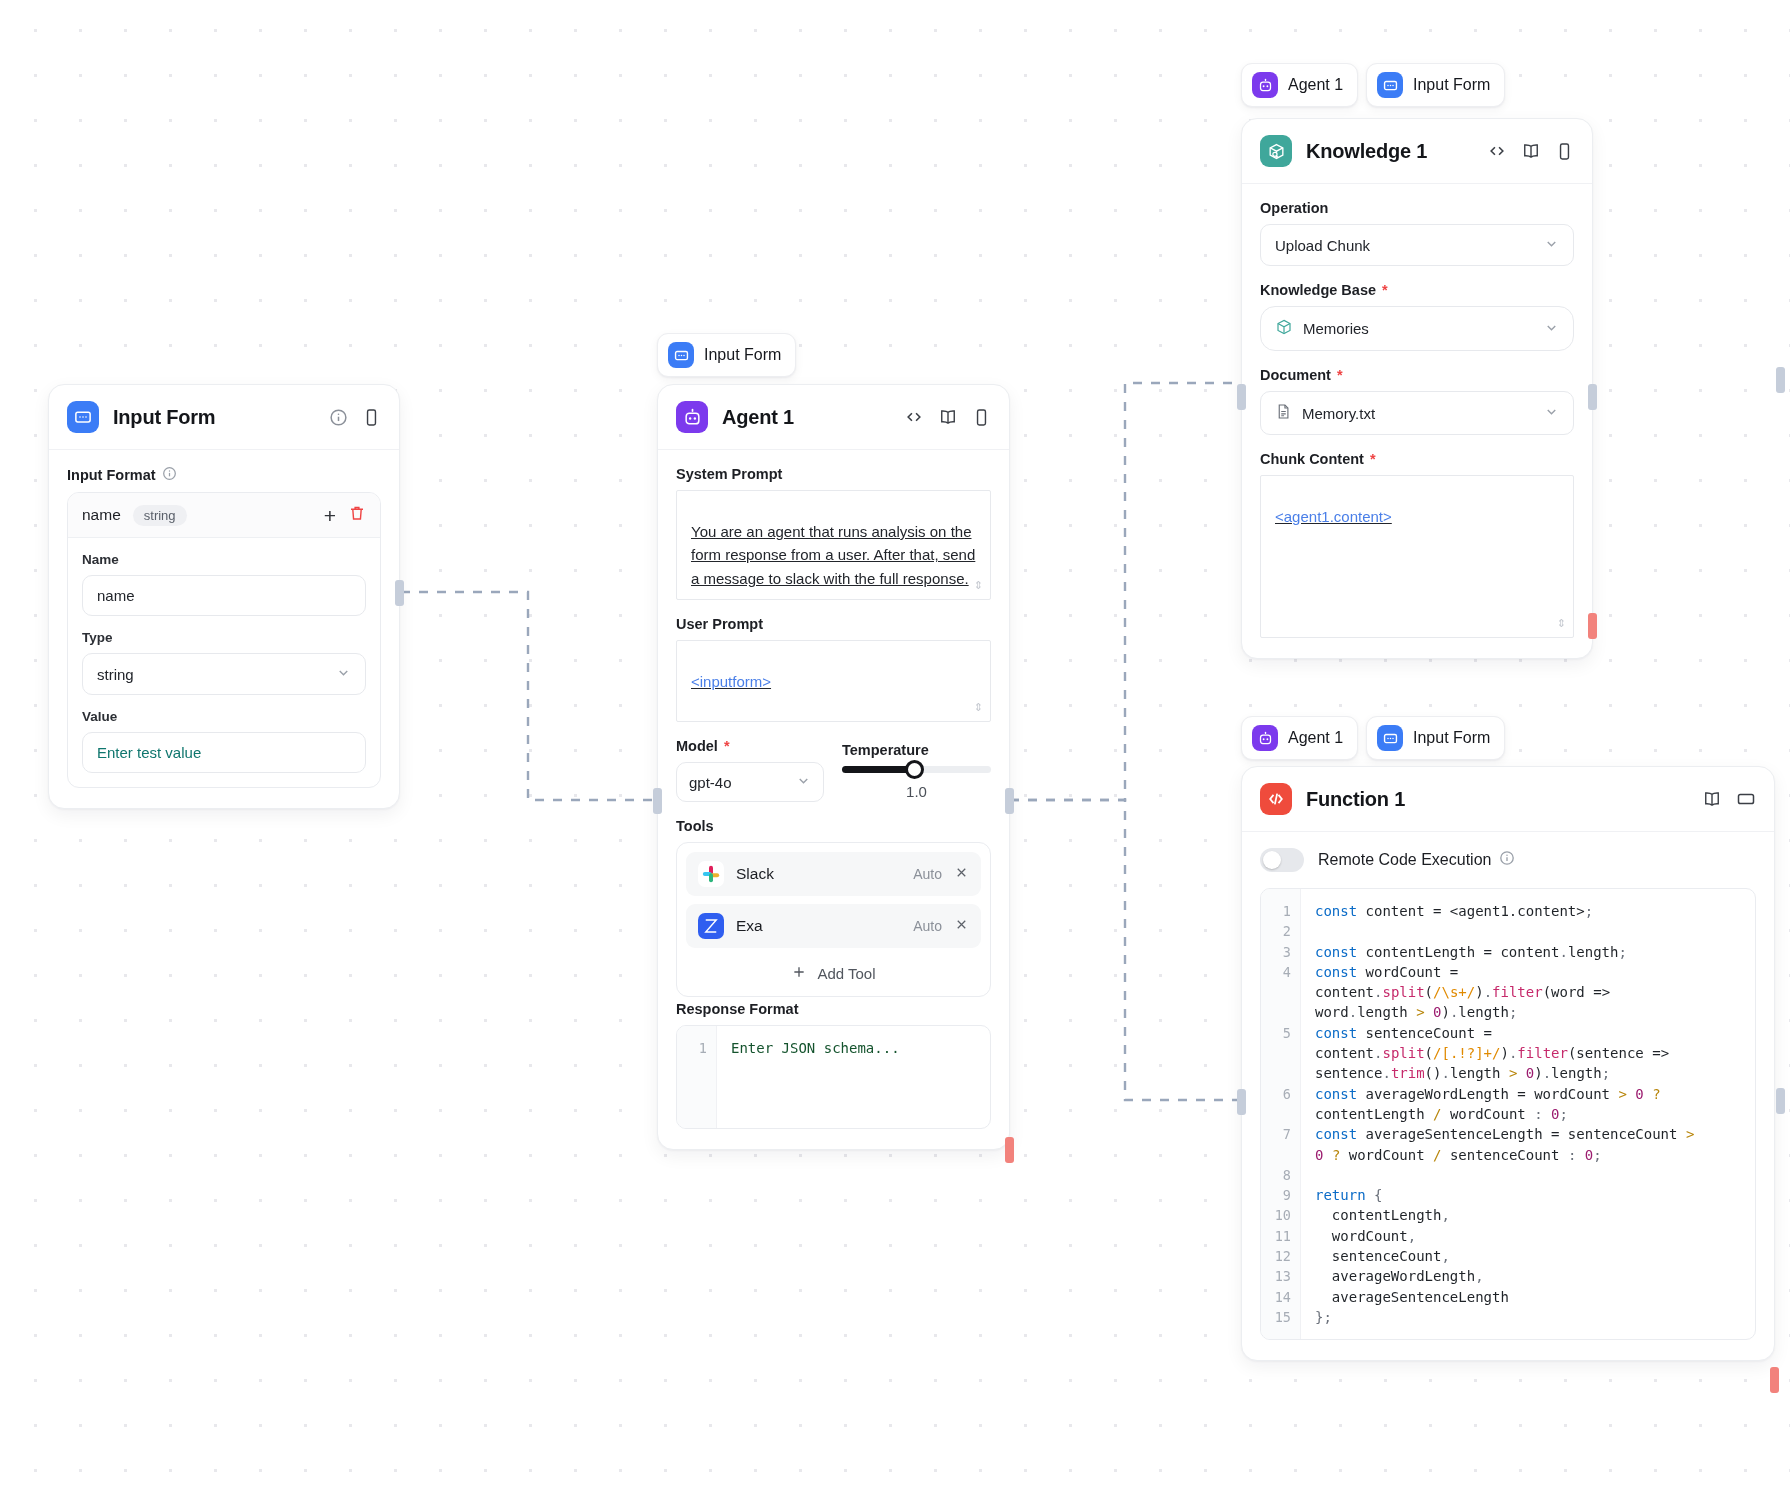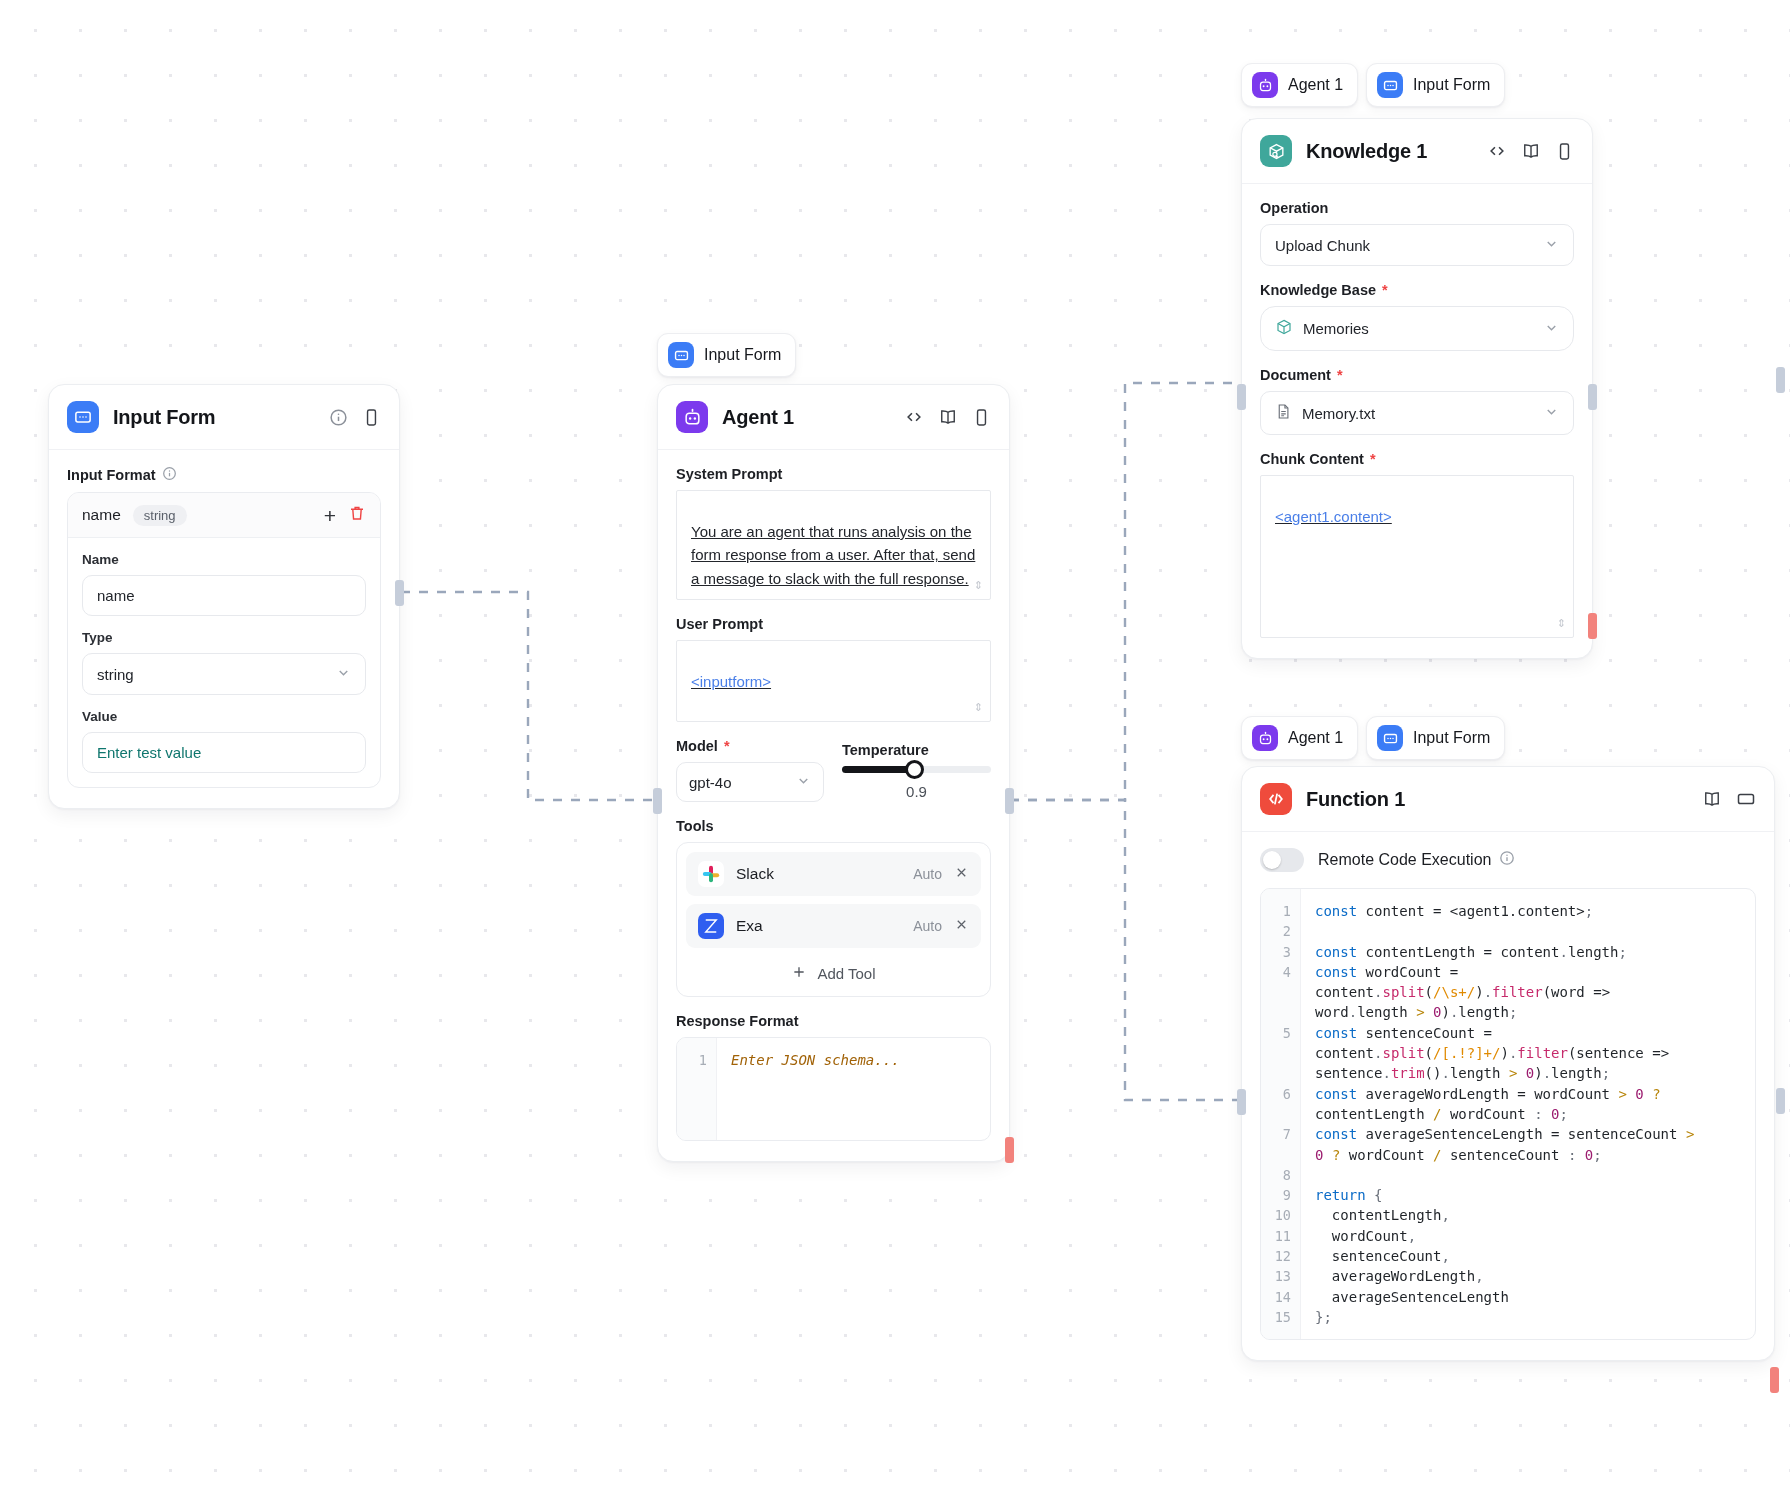--- a/index.html
+++ b/index.html
@@ -142,21 +142,21 @@
     padding: 12px 9px 12px 0; text-align: right; min-width: 40px;
     font-family: "DejaVu Sans Mono", monospace; font-size: 13.5px;
     color: #a7adb6; line-height: 20.3px;
   }
   .code {
     padding: 12px 14px; flex: 1;
     font-family: "DejaVu Sans Mono", monospace; font-size: 14px;
     line-height: 20.3px; color: #1f2328; white-space: pre-wrap;
     word-break: break-word;
   }
-  .code.ph { color: #a16207; font-style: italic; }
+  .code.ph { color: #14532d; }
   .k   { color: #0a6bc7; }
   .fn  { color: #c62a6b; }
   .re  { color: #e08a00; }
   .num { color: #9b1b6e; }
   .op  { color: #b8860b; }
   .pun { color: #6a707a; }
 
   
   .toggle-row { display: flex; align-items: center; gap: 14px; padding: 2px 0 16px; }
   .toggle {
@@ -350,26 +350,26 @@
                 </svg>
             </span>
           </div>
         </div>
         <div class="slider-wrap">
           <div class="field-label">Temperature</div>
           <div class="track">
             <div class="fill"></div>
             <div class="knob"></div>
           </div>
-          <div class="temp-val">0.9</div>
+          <div class="temp-val">1.0</div>
         </div>
       </div>
 
       <div class="field-label">Tools</div>
-      <div class="tools-box" style="margin-bottom:16px;">
+      <div class="tools-box" style="margin-bottom:4px;">
         <div class="tool-row">
           <span class="tool-icn" style="background:#fff;">
             <svg width="20" height="20" viewBox="0 0 24 24">
               <rect x="9.6" y="2.2" width="4.8" height="10.6" rx="2.4" fill="#e01e5a"></rect>
               <rect x="2.2" y="9.6" width="10.6" height="4.8" rx="2.4" fill="#36c5f0"></rect>
               <rect x="11.2" y="11.2" width="10.6" height="4.8" rx="2.4" fill="#ecb22e"></rect>
               <rect x="9.6" y="11.2" width="4.8" height="10.6" rx="2.4" fill="#2eb67d"></rect>
             </svg>
           </span>
           <span class="tool-name">Slack</span>

